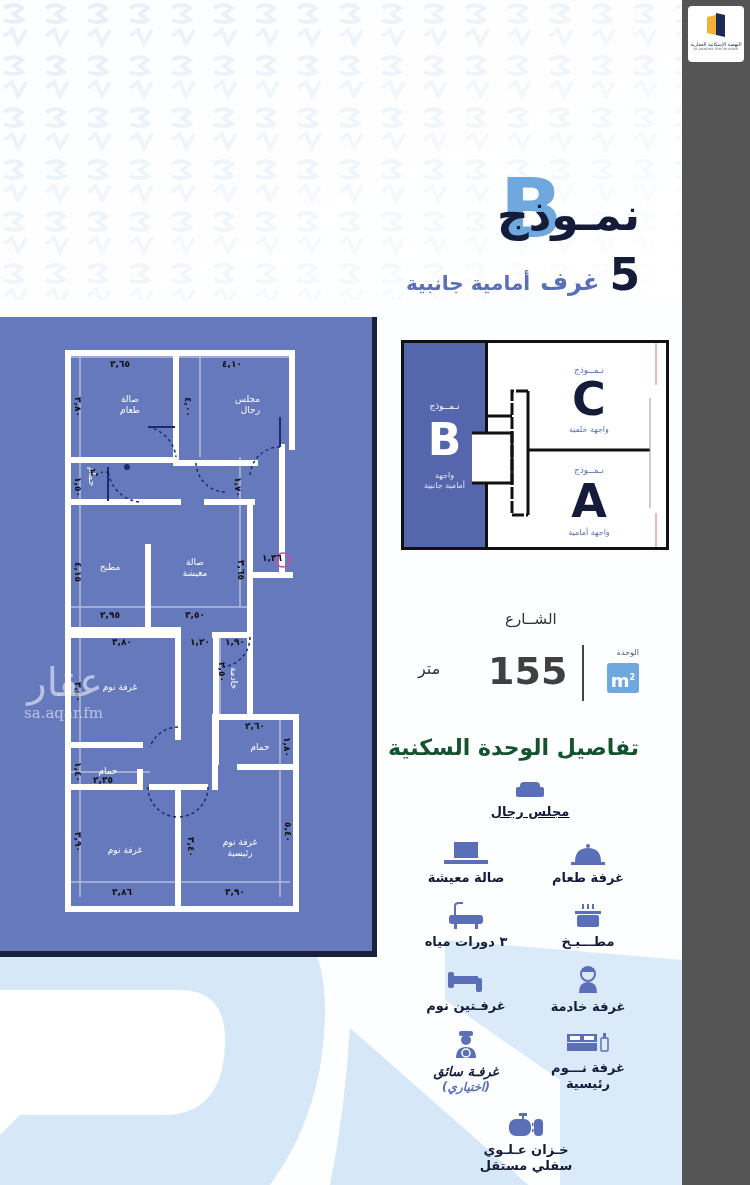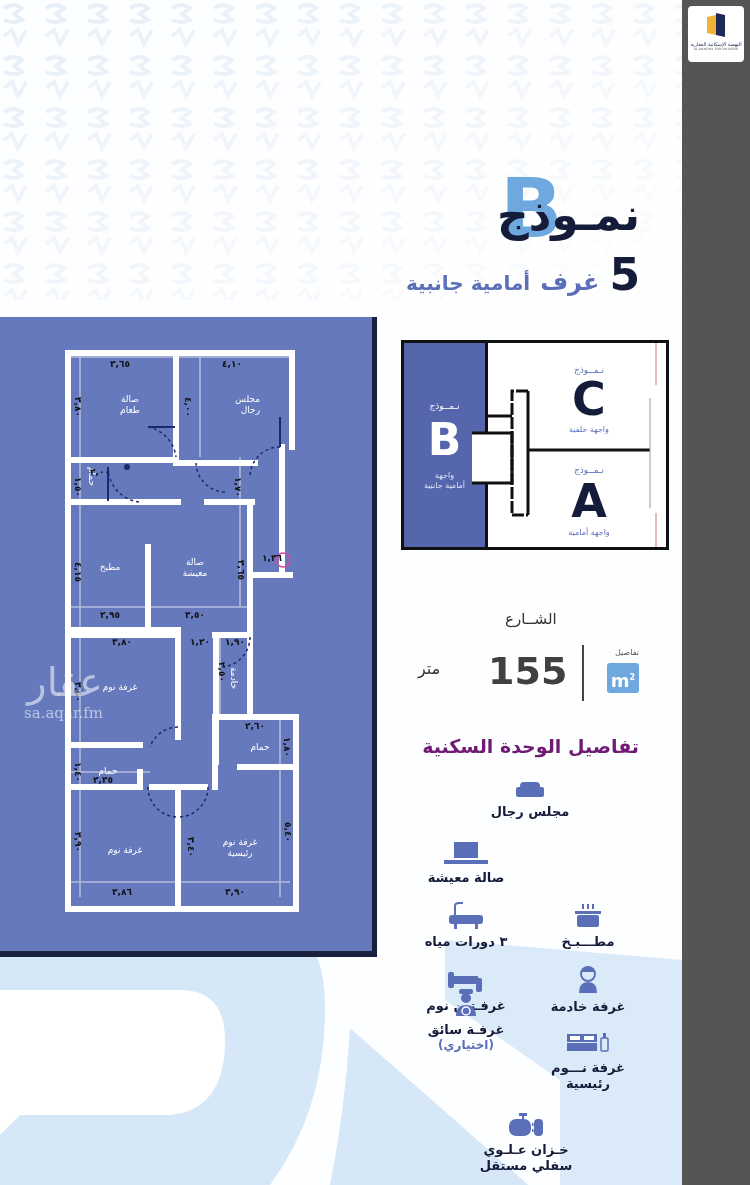--- a/index.html
+++ b/index.html
@@ -52,21 +52,21 @@
 
   
   .area { position: absolute; left: 400px; top: 645px; width: 245px; height: 60px; }
   .area-icon { position: absolute; right: 6px; top: 18px; width: 32px; height: 30px; background: #6fa8de; border-radius: 3px; color: #fff; font-weight: bold; font-size: 18px; text-align: center; line-height: 30px; }
   .area-icon sup { font-size: 8px; }
   .area-label { position: absolute; right: 6px; top: 3px; font-size: 8px; color: #555; direction: rtl; }
   .area-divider { position: absolute; left: 182px; top: 0px; width: 2px; height: 56px; background: #444; }
   .area-num { position: absolute; left: 88px; top: 4px; font-weight: bold; font-size: 38px; color: #404040; line-height: 44px; }
   .area-unit { position: absolute; left: 18px; top: 14px; font-size: 16px; color: #333; direction: rtl; letter-spacing: 6px; }
 
-  .details-title { position: absolute; right: 43px; top: 735px; direction: rtl; font-weight: bold; font-size: 19px; color: #701a75; }
+  .details-title { position: absolute; right: 43px; top: 735px; direction: rtl; font-weight: bold; font-size: 22px; color: #14532d; }
 
   
   .feature { position: absolute; width: 120px; text-align: center; direction: rtl; }
   .feature .ficon { display: block; margin: 0 auto 4px auto; }
   .feature .flabel { font-size: 13px; color: #151c3a; font-weight: bold; line-height: 16px; }
   .feature .fnote { font-size: 12px; color: #5b6fb8; font-weight: bold; line-height: 14px; text-align: center; }
 </style>
 </head>
 <body>
 
@@ -247,47 +247,55 @@
     </div>
     <div style="position:absolute;left:124px;top:107px;width:122px;height:97px;">
       <div class="site-model-label" style="top:15px;color:#5b6fb8;">نـمــوذج</div>
       <div class="site-letter" style="top:25px;font-size:46px;color:#151c3a;line-height:52px;">A</div>
       <div class="site-facing" style="top:78px;color:#5b6fb8;">واجهة أمامية</div>
     </div>
   </div>
   <div class="street">الشــارع</div>
 
   <div class="area">
-    <div class="area-label">تفاصيل</div>
+    <div class="area-label">الوحدة</div>
     <div class="area-icon">m<sup>2</sup></div>
     <div class="area-divider"></div>
     <div class="area-num">155</div>
     <div class="area-unit">متر</div>
   </div>
 
   <div class="details-title">تفاصيل الوحدة السكنية</div>
 
-  <div class="feature" style="left:470px;top:780px;">
+  <div class="feature" style="left:470px;top:780px;text-decoration:underline;">
     <svg class="ficon" width="28" height="20" viewBox="0 0 28 20">
       <rect x="4" y="2" width="20" height="10" rx="4" fill="#5b6fb8"></rect>
       <rect x="0" y="7" width="6" height="10" rx="2" fill="#5b6fb8"></rect>
       <rect x="22" y="7" width="6" height="10" rx="2" fill="#5b6fb8"></rect>
       <rect x="4" y="11" width="20" height="6" fill="#5b6fb8"></rect>
     </svg>
     <div class="flabel">مجلس رجال</div>
   </div>
 
   <div class="feature" style="left:406px;top:842px;">
     <svg class="ficon" width="44" height="24" viewBox="0 0 44 24">
       <rect x="10" y="0" width="24" height="16" fill="#5b6fb8"></rect>
       <rect x="0" y="18" width="44" height="4" fill="#5b6fb8"></rect>
     </svg>
     <div class="flabel">صالة معيشة</div>
   </div>
 
+  <div class="feature" style="left:528px;top:842px;">
+    <svg class="ficon" width="34" height="24" viewBox="0 0 34 24">
+      <circle cx="17" cy="4" r="2" fill="#5b6fb8"></circle>
+      <path d="M4 20 Q4 6 17 6 Q30 6 30 20 Z" fill="#5b6fb8"></path>
+      <rect x="0" y="20" width="34" height="3" fill="#5b6fb8"></rect>
+    </svg>
+    <div class="flabel">غرفة طعام</div>
+  </div>
 
   <div class="feature" style="left:406px;top:902px;">
     <svg class="ficon" width="34" height="28" viewBox="0 0 34 28">
       <path d="M6 14 L6 4 Q6 1 10 1 L14 1" stroke="#5b6fb8" stroke-width="2" fill="none"></path>
       <rect x="0" y="13" width="34" height="9" rx="3" fill="#5b6fb8"></rect>
       <rect x="5" y="22" width="3" height="5" fill="#5b6fb8"></rect>
       <rect x="26" y="22" width="3" height="5" fill="#5b6fb8"></rect>
     </svg>
     <div class="flabel">٣ دورات مياه</div>
   </div>
@@ -312,21 +320,21 @@
 
   <div class="feature" style="left:528px;top:965px;">
     <svg class="ficon" width="26" height="30" viewBox="0 0 26 30">
       <circle cx="13" cy="9" r="7" fill="none" stroke="#5b6fb8" stroke-width="2"></circle>
       <rect x="7" y="3" width="12" height="4" fill="#5b6fb8"></rect>
       <path d="M4 28 Q4 17 13 17 Q22 17 22 28 Z" fill="#5b6fb8"></path>
     </svg>
     <div class="flabel">غرفة خادمة</div>
   </div>
 
-  <div class="feature" style="left:406px;top:988px;">
+  <div class="feature" style="left:406px;top:1030px;font-style:italic;">
     <svg class="ficon" width="26" height="30" viewBox="0 0 26 30">
       <rect x="6" y="1" width="14" height="5" rx="2" fill="#5b6fb8"></rect>
       <circle cx="13" cy="10" r="5" fill="#5b6fb8"></circle>
       <path d="M3 28 Q3 17 13 17 Q23 17 23 28 Z" fill="#5b6fb8"></path>
       <circle cx="13" cy="23" r="4" fill="none" stroke="#fff" stroke-width="1.5"></circle>
     </svg>
     <div class="flabel">غرفـة سائق</div>
     <div class="fnote">(اختياري)</div>
   </div>
 

